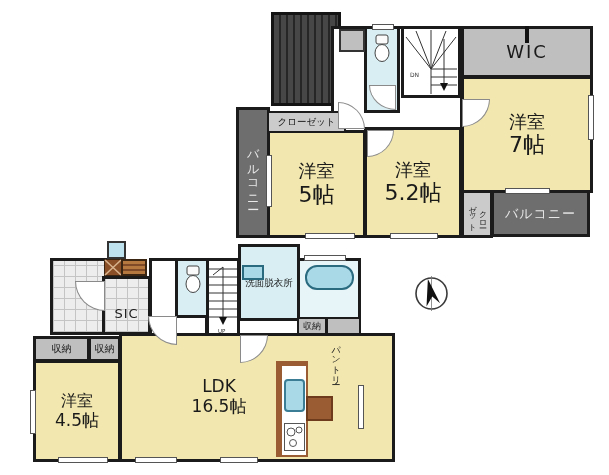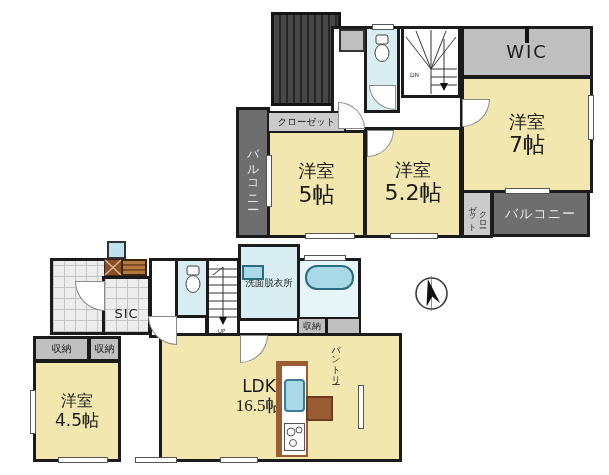--- a/index.html
+++ b/index.html
@@ -184,24 +184,24 @@
   </div>
   <div class="room gray" style="left:88px;top:336px;width:33px;height:26px;">
     <span class="small" style="font-size:10px;">収納</span>
   </div>
 
   <div class="room yellow" style="left:33px;top:360px;width:88px;height:102px;">
     <div style="font-size:16px;">洋室</div>
     <div style="font-size:17px;">4.5帖</div>
   </div>
 
-  <div class="room yellow" style="left:119px;top:333px;width:243px;height:129px;margin-left:40px;">
+  <div class="room yellow" style="left:119px;top:333px;width:276px;height:129px;">
     <div class="abs" style="left:42px;top:40px;width:110px;text-align:center;">
       <div style="font-size:17px;">LDK</div>
-      <div style="font-size:17px;font-family:Liberation Serif, serif;">16.5帖</div>
+      <div style="font-size:17px;">16.5帖</div>
     </div>
   </div>
 
   <span class="abs vtext" style="left:329px;top:339px;font-size:9px;z-index:5;color:#222;">パントリー</span>
 
   <div class="abs" style="left:276px;top:361px;width:32px;height:96px;background:#fff;border:2px solid var(--wood_brown);border-left-width:6px;border-top-width:5px;z-index:3;"></div>
   <div class="abs" style="left:284px;top:379px;width:21px;height:33px;background:var(--tub_blue);border:2px solid #3a7d95;border-radius:4px;z-index:4;"></div>
   <svg class="abs" style="left:284px;top:423px;z-index:4;" width="21" height="28" viewBox="0 0 21 28">
     <rect x="0.5" y="0.5" width="20" height="27" fill="#fff" stroke="#555"></rect>
     <circle cx="7" cy="9" r="4" fill="none" stroke="#555"></circle>

